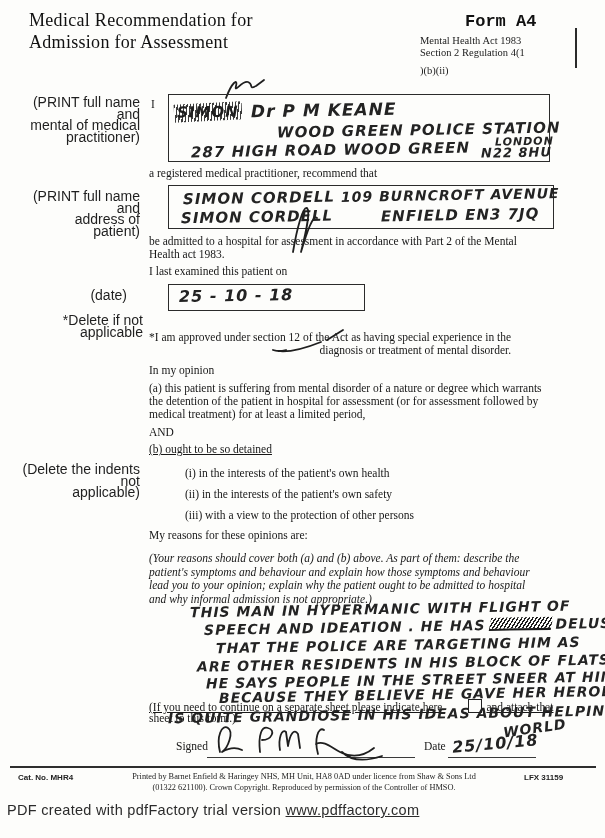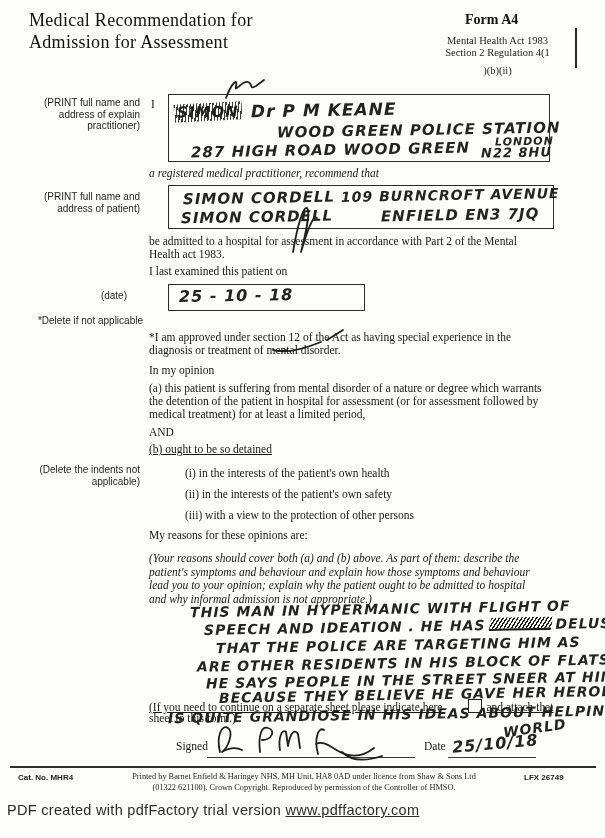--- a/index.html
+++ b/index.html
@@ -3,24 +3,24 @@
 <meta charset="utf-8">
 <style>
   html,body{margin:0;padding:0;background:#e9e9e9;}
   .page{
     position:relative;width:605px;height:838px;background:#fdfdfb;
     font-family:"Liberation Serif",serif;color:#141414;overflow:hidden;
     box-shadow:0 0 4px rgba(0,0,0,.25);
   }
   .abs{position:absolute;}
   .title{font-size:18px;line-height:22px;letter-spacing:.3px;color:#111;}
-  .form-no{font-size:14px;font-weight:bold;color:#111;}
-  .act-ref{font-size:10.5px;line-height:12px;text-align:center;color:#222;}
+  .form-no{font-size:17px;font-weight:bold;color:#111;font-family:Liberation Mono, monospace;}
+  .act-ref{font-size:10.5px;line-height:12px;text-align:left;color:#222;}
   .act-ref div:last-child{margin-top:6px;}
-  .label{font-family:"Liberation Sans",sans-serif;font-size:10px;line-height:11.5px;
+  .label{font-family:"Liberation Sans",sans-serif;font-size:14px;line-height:11.5px;
          text-align:right;color:#1f1f1f;}
   .body{font-size:11.5px;line-height:13px;color:#171717;}
   .italic{font-style:italic;}
   .box{position:absolute;border:1.6px solid #2b2b2b;background:transparent;}
   .hw{position:absolute;font-family:"DejaVu Sans",sans-serif;font-style:italic;font-weight:700;
       color:#232323;letter-spacing:1px;white-space:nowrap;transform:rotate(-1deg);}
   .hw-sm{font-size:11px;}
   .struckword{position:relative;display:inline-block;}
   .struckword::after{content:"";position:absolute;left:-3px;right:-3px;top:0;bottom:0;
       background:repeating-linear-gradient(100deg,rgba(25,25,25,.85) 0 1.3px,transparent 1.3px 3.2px);
@@ -51,38 +51,38 @@
   <div class="abs form-no" style="left:465px;top:12px;">Form A4</div>
   <div class="abs act-ref" style="left:420px;top:35px;width:155px;">
     <div>Mental Health Act 1983</div>
     <div>Section 2 Regulation 4(1</div>
     <div>)(b)(ii)</div>
   </div>
   <div class="abs" style="left:575px;top:28px;width:1.5px;height:40px;background:#2a2a2a;"></div>
 
   <div class="abs label" style="left:28px;top:97px;width:112px;">
     <div>(PRINT full name and</div>
-    <div>address of explain</div>
+    <div>mental of medical</div>
     <div>practitioner)</div>
   </div>
   <div class="abs body" style="left:151px;top:98px;">I</div>
 
   <svg class="scrawl" style="left:222px;top:76px;" width="46" height="26" viewBox="0 0 46 26">
     <path d="M4 22 C10 6 16 2 14 10 C12 18 20 4 26 6 C32 8 26 14 34 10 L42 4"></path>
   </svg>
 
   <div class="box" style="left:168px;top:94px;width:380px;height:66px;">
     <span class="hw struckword" style="left:8px;top:8px;font-size:15px;">SIMON</span>
     <span class="hw" style="left:82px;top:5px;font-size:17px;">Dr P M KEANE</span>
     <span class="hw" style="left:108px;top:26px;font-size:15px;">WOOD GREEN POLICE STATION</span>
     <span class="hw" style="left:22px;top:46px;font-size:15px;">287 HIGH ROAD WOOD GREEN</span>
     <span class="hw hw-sm" style="left:326px;top:40px;">LONDON</span>
     <span class="hw" style="left:312px;top:50px;font-size:13px;">N22 8HU</span>
   </div>
-  <div class="abs body" style="left:149px;top:167px;font-style:italic;">a registered medical practitioner, recommend that</div>
+  <div class="abs body" style="left:149px;top:167px;">a registered medical practitioner, recommend that</div>
 
   <div class="abs label" style="left:28px;top:191px;width:112px;">
     <div>(PRINT full name and</div>
     <div>address of patient)</div>
   </div>
   <div class="box" style="left:168px;top:185px;width:384px;height:42px;">
     <span class="hw" style="left:14px;top:3px;font-size:15px;">SIMON CORDELL</span>
     <span class="hw" style="left:172px;top:1px;font-size:14px;">109 BURNCROFT AVENUE</span>
     <span class="hw" style="left:12px;top:22px;font-size:15px;">SIMON CORDELL</span>
     <span class="hw" style="left:212px;top:20px;font-size:15px;">ENFIELD EN3 7JQ</span>
@@ -95,21 +95,21 @@
     <div>Health act 1983.</div>
   </div>
   <div class="abs body" style="left:149px;top:265px;">I last examined this patient on</div>
 
   <div class="abs label" style="left:17px;top:290px;width:110px;">(date)</div>
   <div class="box" style="left:168px;top:284px;width:195px;height:25px;">
     <span class="hw" style="left:10px;top:1px;font-size:16px;">25 - 10 - 18</span>
   </div>
 
   <div class="abs label" style="left:10px;top:315px;width:133px;">*Delete if not applicable</div>
-  <div class="abs body" style="left:149px;top:331px;">
+  <div class="abs body" style="left:149px;top:331px;text-align:right;">
     <div>*I am approved under section 12 of the Act as having special experience in the</div>
     <div>diagnosis or treatment of mental disorder.</div>
   </div>
   <svg class="scrawl" style="left:265px;top:328px;" width="92" height="28" viewBox="0 0 92 28">
     <path d="M62 12 L78 2"></path>
     <path d="M8 22 C20 26 36 22 56 14 M8 22 C13 24 17 23 21 22"></path>
   </svg>
   <div class="abs body" style="left:149px;top:364px;">In my opinion</div>
 
   <div class="abs body" style="left:149px;top:382px;">
@@ -161,19 +161,19 @@
   <div class="abs body" style="left:424px;top:740px;">Date</div>
   <div class="sig-underline" style="left:448px;top:757px;width:88px;"></div>
   <span class="hw" style="left:452px;top:734px;font-size:16px;transform:rotate(-5deg);z-index:4;">25/10/18</span>
 
   <div class="rule" style="left:10px;top:766px;width:586px;height:2px;"></div>
   <div class="abs footer-small" style="left:18px;top:773px;">Cat. No. MHR4</div>
   <div class="abs footer-center" style="left:118px;top:772px;width:372px;">
     <div>Printed by Barnet Enfield &amp; Haringey NHS, MH Unit, HA8 0AD under licence from Shaw &amp; Sons Ltd</div>
     <div>(01322 621100).  Crown Copyright. Reproduced by permission of the Controller of HMSO.</div>
   </div>
-  <div class="abs footer-small" style="left:524px;top:773px;">LFX 26749</div>
+  <div class="abs footer-small" style="left:524px;top:773px;">LFX 31159</div>
 
   <div class="abs pdf-note" style="left:7px;top:802px;">
     <span>PDF created with pdfFactory trial version </span><span class="link">www.pdffactory.com</span>
   </div>
 
 </div>
 
 </body></html>

